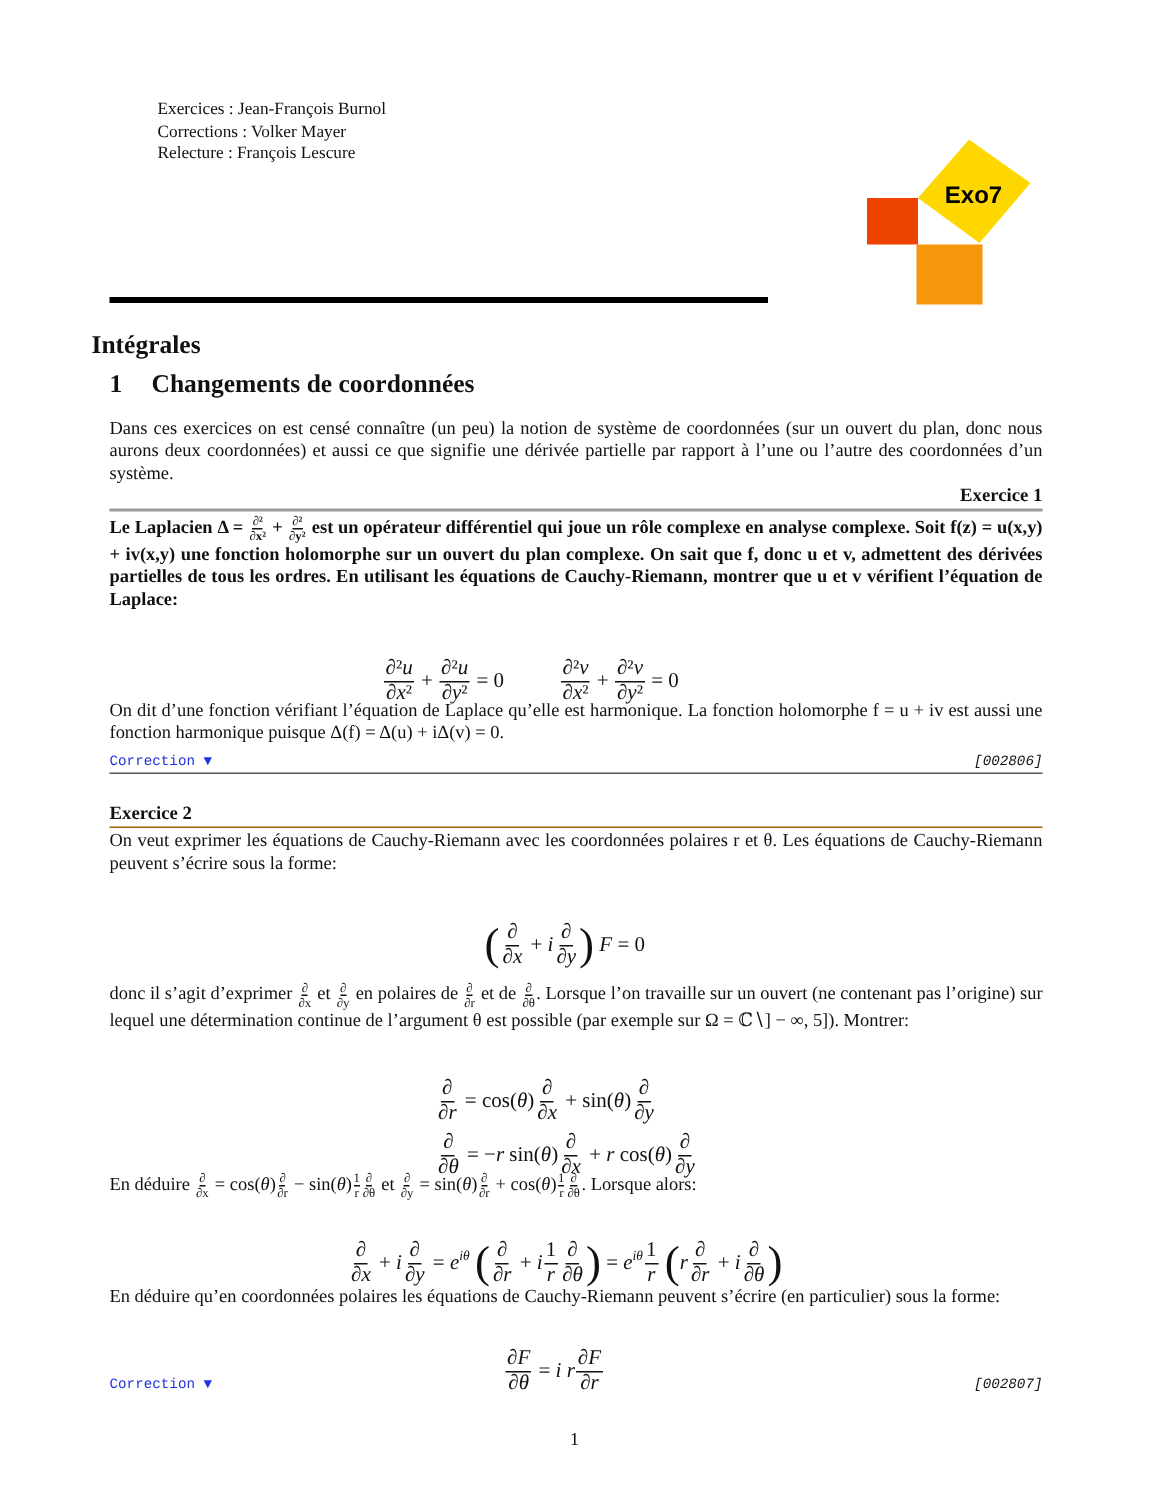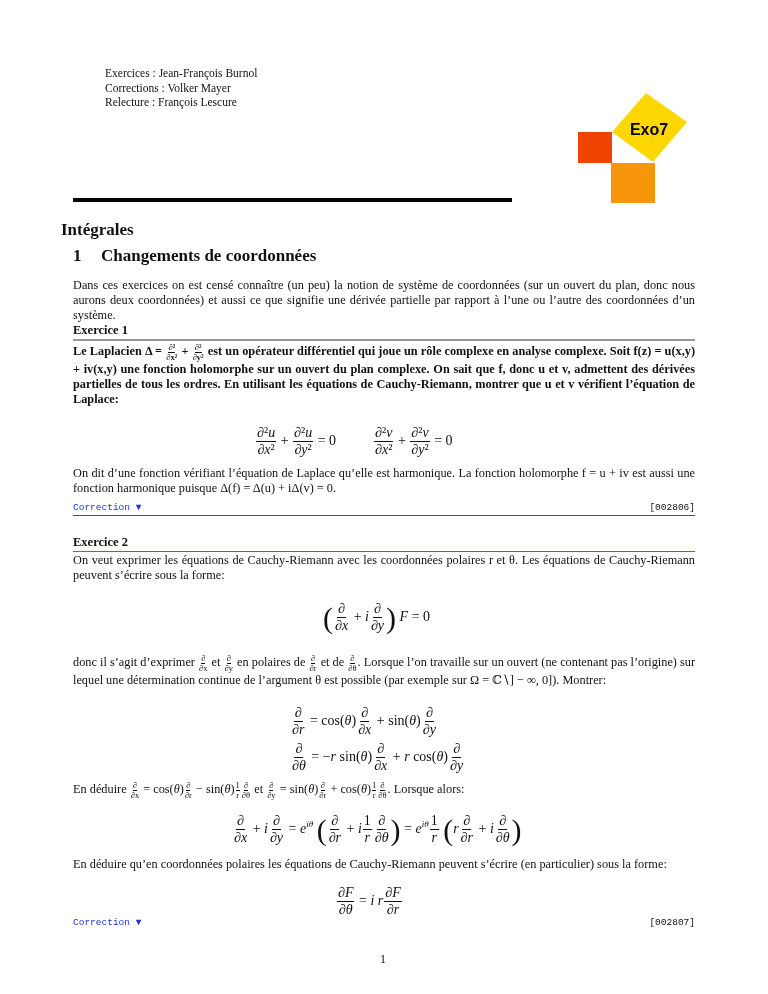--- a/index.html
+++ b/index.html
@@ -12,23 +12,23 @@
   .title-rule { left:73px; top:198px; width:439px; height:4px; background:#000; }
   .section { left:73px; top:246px; font-size:17px; font-weight:bold; }
   .section .num { display:inline-block; width:28px; }
   .body { font-size:12.3px; line-height:15px; text-align:justify; width:622px; left:73px; }
   .ex-head { left:73px; font-size:12.5px; font-weight:bold; width:622px;
              border-bottom:2px solid #999; padding-bottom:1px; line-height:15px; }
   .ex-head.thin { border-bottom:1px solid #a16207; }
   .corr { left:73px; width:622px; font-family:"Liberation Mono","DejaVu Sans Mono",monospace;
           font-size:9.5px; line-height:13px; border-bottom:1px solid #555; padding-bottom:1px; }
   .corr a { color:#2233dd; text-decoration:none; }
-  .corr .ref { float:right; color:#111; }
+  .corr .ref { float:right; color:#111;font-style:italic; }
   .eq { font-family:"Liberation Serif","DejaVu Serif",serif; font-size:14px; white-space:nowrap; }
-  .frac { display:inline-flex; flex-direction:column; align-items:center; vertical-align:middle; margin:5px 1px; }
+  .frac { display:inline-flex; flex-direction:column; align-items:center; vertical-align:middle; margin:18px 1px; }
   .frac > span { line-height:1.15; padding:0 1px; }
   .frac > span.num { border-bottom:1px solid #111; }
   .sfrac { display:inline-flex; flex-direction:column; align-items:center; vertical-align:middle; font-size:8.5px; margin:0 1px; }
   .sfrac > span { line-height:1.05; }
   .sfrac > span.num { border-bottom:0.8px solid #111; }
   i { font-style:italic; }
   .paren { font-size:30px; vertical-align:middle; font-weight:200; line-height:1; }
   .pagenum { left:380px; top:952px; font-size:12px; }
 </style>
 </head>
@@ -51,21 +51,21 @@
 
 <div class="abs doc-title">Intégrales</div>
 <div class="abs title-rule"></div>
 
 <div class="abs section">
   <span class="num">1</span><span>Changements de coordonnées</span>
 </div>
 
 <div class="abs body" style="top:278px;">Dans ces exercices on est censé connaître (un peu) la notion de système de coordonnées (sur un ouvert du plan, donc nous aurons deux coordonnées) et aussi ce que signifie une dérivée partielle par rapport à l’une ou l’autre des coordonnées d’un système.</div>
 
-<div class="abs ex-head" style="top:323px;">Exercice 1</div>
+<div class="abs ex-head" style="top:323px;text-align:right;">Exercice 1</div>
 
 <div class="abs body" style="top:343px;font-weight:bold;">
   <span>Le Laplacien Δ =</span>
   <span class="sfrac">
       <span class="num">∂²</span>
       <span>∂x²</span>
     </span> +
   <span class="sfrac">
       <span class="num">∂²</span>
       <span>∂y²</span>
@@ -128,21 +128,21 @@
     </span>
   <span>en polaires de</span>
   <span class="sfrac">
       <span class="num">∂</span>
       <span>∂r</span>
     </span>
   <span>et de</span>
   <span class="sfrac">
       <span class="num">∂</span>
       <span>∂θ</span>
-    </span><span>. Lorsque l’on travaille sur un ouvert (ne contenant pas l’origine) sur lequel une détermination continue de l’argument θ est possible (par exemple sur Ω = ℂ∖] − ∞, 0]). Montrer:</span>
+    </span><span>. Lorsque l’on travaille sur un ouvert (ne contenant pas l’origine) sur lequel une détermination continue de l’argument θ est possible (par exemple sur Ω = ℂ∖] − ∞, 5]). Montrer:</span>
 </div>
 
 <div class="abs eq" style="left:290px; top:700px;">
   <span class="frac">
       <span class="num">∂</span>
       <span>∂<i>r</i></span>
     </span> = cos(<i>θ</i>)<span class="frac">
       <span class="num">∂</span>
       <span>∂<i>x</i></span>
     </span> + sin(<i>θ</i>)<span class="frac">

